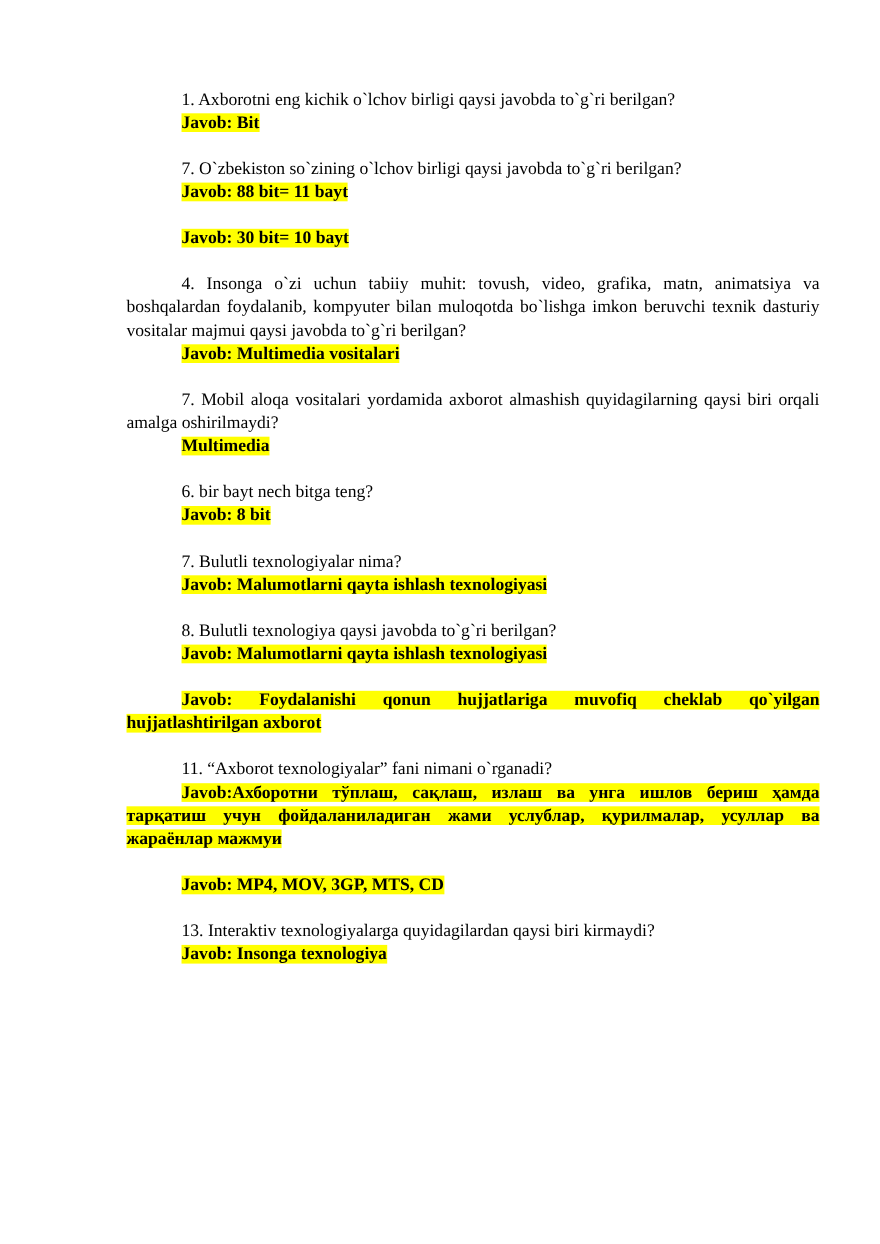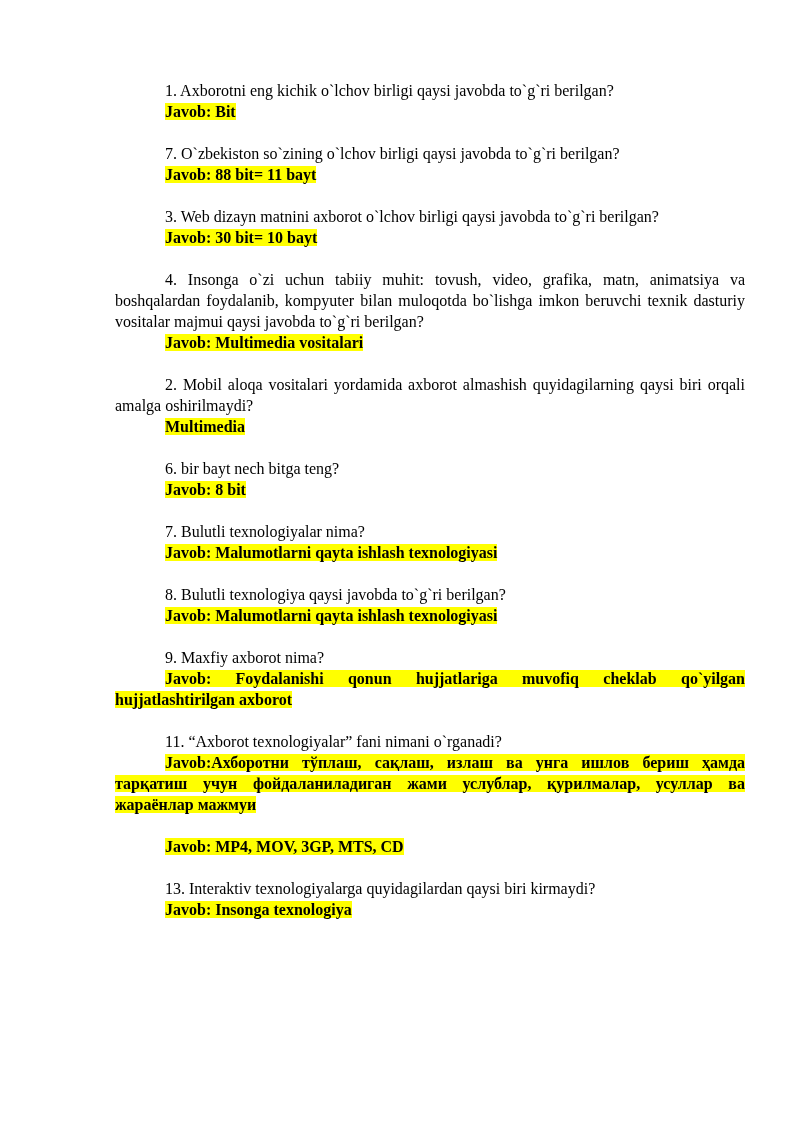--- a/index.html
+++ b/index.html
@@ -45,45 +45,43 @@
 <main class="page">
     <div class="qa-block">
       <p class="question">1. Axborotni eng kichik o`lchov birligi qaysi javobda to`g`ri berilgan?</p>
       <p class="answer"><span class="hl">Javob: Bit</span></p>
     </div>
     <div class="qa-block">
       <p class="question">7. O`zbekiston so`zining o`lchov birligi qaysi javobda to`g`ri berilgan?</p>
       <p class="answer"><span class="hl">Javob: 88 bit= 11 bayt</span></p>
     </div>
     <div class="qa-block">
-      <p class="question">3. Web dizayn matnini axborot o`lchov birligi qaysi javobda to`g`ri berilgan?</p>
       <p class="answer"><span class="hl">Javob: 30 bit= 10 bayt</span></p>
     </div>
     <div class="qa-block">
       <p class="question">4. Insonga o`zi uchun tabiiy muhit: tovush, video, grafika, matn, animatsiya va boshqalardan foydalanib, kompyuter bilan muloqotda bo`lishga imkon beruvchi texnik dasturiy vositalar majmui qaysi javobda to`g`ri berilgan?</p>
       <p class="answer"><span class="hl">Javob: Multimedia vositalari</span></p>
     </div>
     <div class="qa-block">
-      <p class="question">2. Mobil aloqa vositalari yordamida axborot almashish quyidagilarning qaysi biri orqali amalga oshirilmaydi?</p>
+      <p class="question">7. Mobil aloqa vositalari yordamida axborot almashish quyidagilarning qaysi biri orqali amalga oshirilmaydi?</p>
       <p class="answer"><span class="hl">Multimedia</span></p>
     </div>
     <div class="qa-block">
       <p class="question">6. bir bayt nech bitga teng?</p>
       <p class="answer"><span class="hl">Javob: 8 bit</span></p>
     </div>
     <div class="qa-block">
       <p class="question">7. Bulutli texnologiyalar nima?</p>
       <p class="answer"><span class="hl">Javob: Malumotlarni qayta ishlash texnologiyasi</span></p>
     </div>
     <div class="qa-block">
       <p class="question">8. Bulutli texnologiya qaysi javobda to`g`ri berilgan?</p>
       <p class="answer"><span class="hl">Javob: Malumotlarni qayta ishlash texnologiyasi</span></p>
     </div>
     <div class="qa-block">
-      <p class="question">9. Maxfiy axborot nima?</p>
       <p class="answer"><span class="hl">Javob: Foydalanishi qonun hujjatlariga muvofiq cheklab qo`yilgan hujjatlashtirilgan axborot</span></p>
     </div>
     <div class="qa-block">
       <p class="question">11. “Axborot texnologiyalar” fani nimani o`rganadi?</p>
       <p class="answer"><span class="hl">Javob:Ахборотни тўплаш, сақлаш, излаш ва унга ишлов бериш ҳамда тарқатиш учун фойдаланиладиган жами услублар, қурилмалар, усуллар ва жараёнлар мажмуи</span></p>
     </div>
     <div class="qa-block">
       <p class="answer"><span class="hl">Javob: MP4,  MOV, 3GP, MTS, CD</span></p>
     </div>
     <div class="qa-block">

